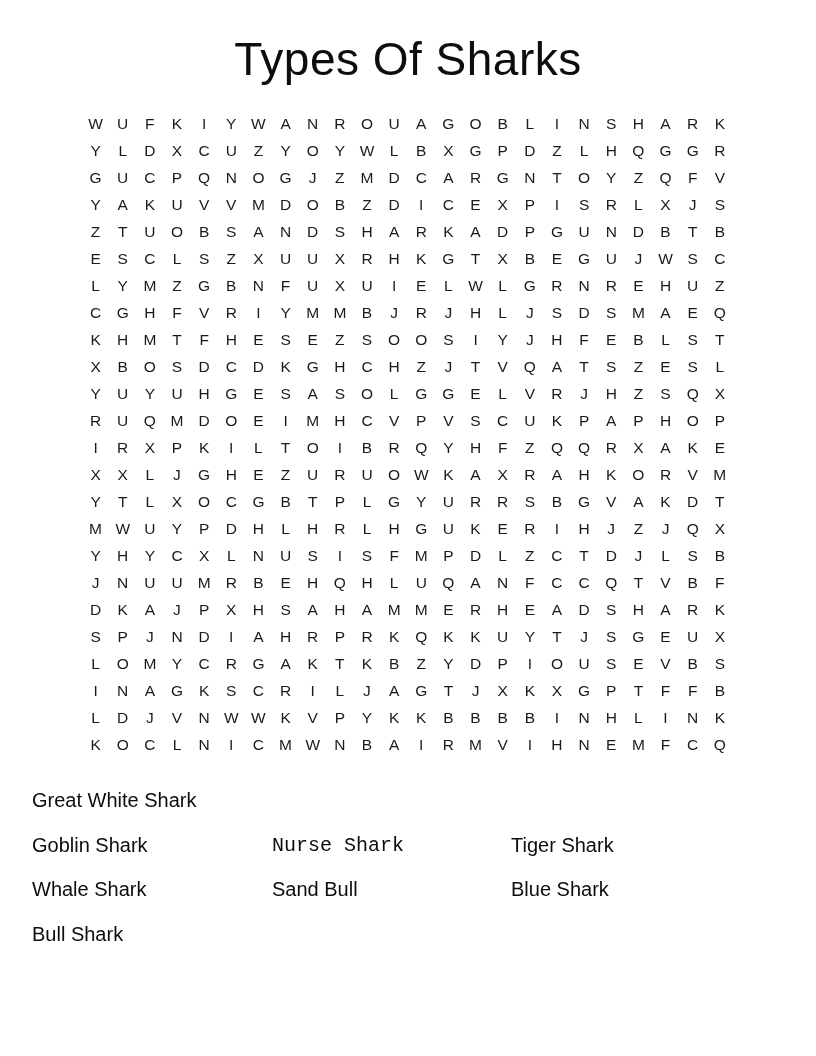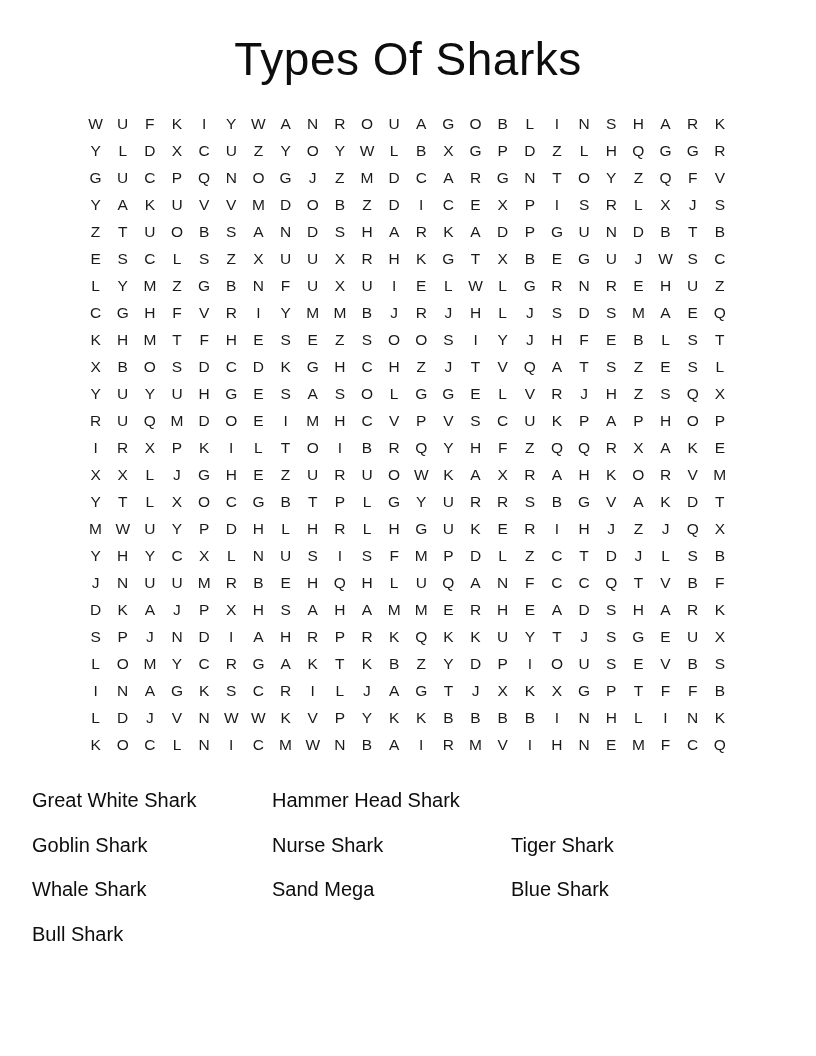--- a/index.html
+++ b/index.html
@@ -640,19 +640,18 @@
       <div class="cell">M</div>
       <div class="cell">F</div>
       <div class="cell">C</div>
       <div class="cell">Q</div>
     </div>
   <div class="words" id="word-list">
       <div class="word" style="grid-area: 1 / 1;">Great White Shark</div>
       <div class="word" style="grid-area: 2 / 1;">Goblin Shark</div>
       <div class="word" style="grid-area: 4 / 1;">Bull Shark</div>
       <div class="word" style="grid-area: 3 / 1;">Whale Shark</div>
-      <div class="word" style="grid-area: 1 / 2;">Hammer Head Shark</div>
-      <div class="word" style="grid-area: 2 / 2;">Nurse Shark</div>
-      <div class="word" style="grid-area: 3 / 2;">Sand Mega</div>
+      <div class="word" style="grid-area: 2 / 2; font-family: Liberation Mono, monospace;">Nurse Shark</div>
+      <div class="word" style="grid-area: 3 / 2;">Sand Bull</div>
       <div class="word" style="grid-area: 3 / 3;">Blue Shark</div>
       <div class="word" style="grid-area: 2 / 3;">Tiger Shark</div>
     </div>
 </div>
 
 </body></html>

